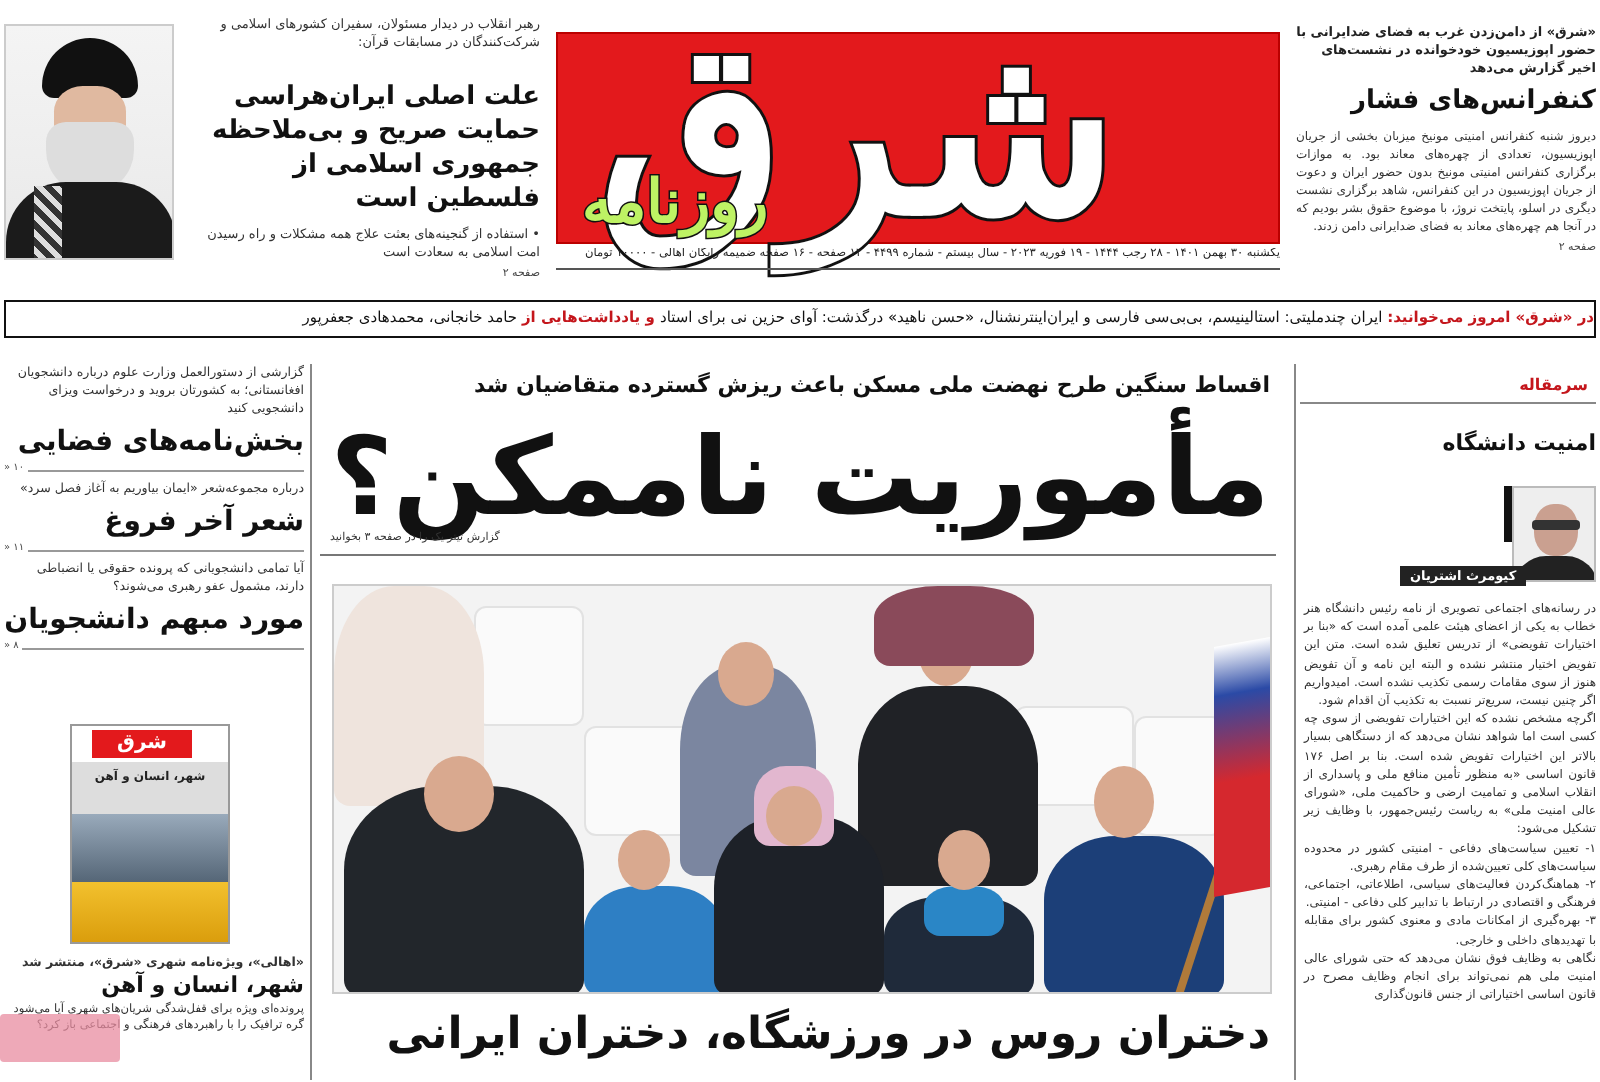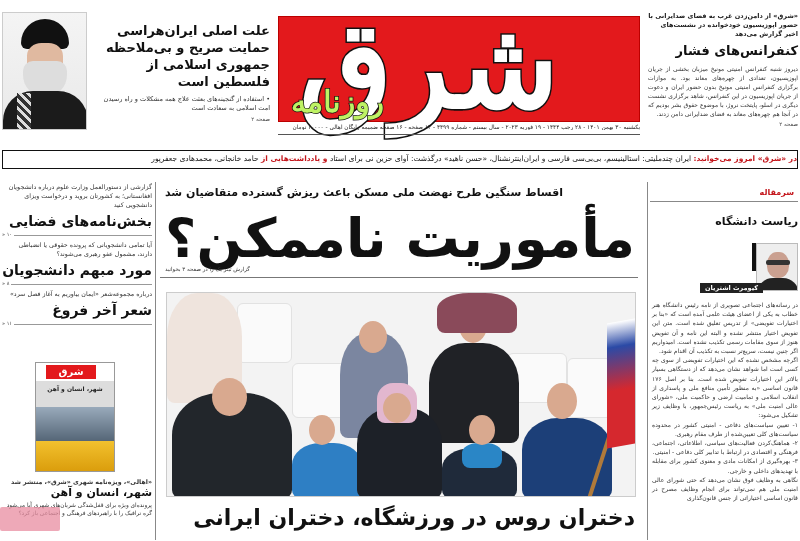--- a/index.html
+++ b/index.html
@@ -53,21 +53,21 @@
   .magazine .mag-city { position:absolute; left:0; top:44px; width:80px; height:34px; background:linear-gradient(180deg,#9ab 0%,#567 100%); }
   .magazine .mag-taxi { position:absolute; left:0; top:78px; width:80px; height:32px; background:linear-gradient(180deg,#f2c12e 0%,#d99b0a 100%); }
 
   .mag-story { left: 2px; top: 478px; width: 150px; text-align: right; }
   .ms-kicker { font-size: 6.3px; color:#333; font-weight: bold; }
   .ms-title { font-size: 11px; font-weight: bold; margin: 1px 0 2px; }
   .ms-body { font-size: 5.8px; line-height: 8px; color:#333; }
   .watermark { left: 0; top: 507px; width: 60px; height: 24px; background: rgba(232,140,160,0.75); border-radius: 2px; }
 
   
-  .center-kicker { left: 165px; top: 186px; width: 470px; font-size: 11px; font-weight: bold; text-align: left; }
+  .center-kicker { left: 165px; top: 186px; width: 470px; font-size: 11px; font-weight: bold; text-align: right; }
   .center-headline { left: 165px; top: 200px; width: 470px; font-size: 54px; font-weight: bold; line-height: 78px; text-align: center; letter-spacing: -1px; }
   .center-ref { left: 165px; top: 266px; font-size: 5.5px; color:#333; direction: rtl; }
   .center-rule { left: 160px; top: 277px; width: 478px; height: 1px; background:#777; }
 
   .photo { left: 166px; top: 292px; width: 470px; height: 205px; background:#f3f3f3; border: 1px solid #ccc; overflow: hidden; }
   .seat { position:absolute; background:#fafafa; border:1px solid #e2e2e2; border-radius: 6px; }
   .person { position:absolute; border-radius: 40% 40% 8px 8px; }
   .head { position:absolute; border-radius: 50%; background:#d9a98f; }
   .flag { position:absolute; left: 440px; top: 28px; width: 28px; height: 125px; background: linear-gradient(180deg,#fff 0 0%, #2b4aa6 20%, #d5282e 55%, #d5282e 100%); transform: skewY(-10deg); }
   .pole { position:absolute; left: 430px; top: 140px; width: 4px; height: 70px; background:#b07a3a; transform: rotate(18deg); }
@@ -94,20 +94,21 @@
 
 <div class="abs leader-photo">
   <div class="turban"></div>
   <div class="face"></div>
   <div class="beard"></div>
   <div class="robe"></div>
   <div class="scarf"></div>
 </div>
 
 <div class="abs lead-story">
+  <div class="lead-kicker">رهبر انقلاب در دیدار مسئولان، سفیران کشورهای اسلامی و شرکت‌کنندگان در مسابقات قرآن:</div>
   <div class="lead-title">علت اصلی ایران‌هراسی حمایت صریح و بی‌ملاحظه جمهوری اسلامی از فلسطین است</div>
   <div class="lead-sub">• استفاده از گنجینه‌های بعثت علاج همه مشکلات و راه رسیدن امت اسلامی به سعادت است</div>
   <div class="lead-page">صفحه ۲</div>
 </div>
 
 <div class="abs logo-box">
   <div class="logo-word">شرق</div>
   <div class="logo-sub">روزنامه</div>
 </div>
 <div class="abs dateline">یکشنبه ۳۰ بهمن ۱۴۰۱ - ۲۸ رجب ۱۴۴۴ - ۱۹ فوریه ۲۰۲۳ - سال بیستم - شماره ۴۴۹۹ - ۱۲ صفحه - ۱۶ صفحه ضمیمه رایگان اهالی - ۱۰۰۰۰ تومان</div>
@@ -126,31 +127,31 @@
 
 <div class="abs left-col">
   <div>
     <div class="lc-kicker">گزارشی از دستورالعمل وزارت علوم درباره دانشجویان افغانستانی؛ به کشورتان بروید و درخواست ویزای دانشجویی کنید</div>
     <div class="lc-title">بخش‌نامه‌های فضایی</div>
     <div class="lc-rule">
         <span>۱۰ «</span>
       </div>
   </div>
   <div>
+    <div class="lc-kicker">درباره مجموعه‌شعر «ایمان بیاوریم به آغاز فصل سرد»</div>
+    <div class="lc-title">شعر آخر فروغ</div>
+    <div class="lc-rule">
+        <span>۱۱ «</span>
+      </div>
+  </div>
+  <div>
     <div class="lc-kicker">آیا تمامی دانشجویانی که پرونده حقوقی یا انضباطی دارند، مشمول عفو رهبری می‌شوند؟</div>
     <div class="lc-title">مورد مبهم دانشجویان</div>
     <div class="lc-rule">
         <span>۸ «</span>
-      </div>
-  </div>
-  <div>
-    <div class="lc-kicker">درباره مجموعه‌شعر «ایمان بیاوریم به آغاز فصل سرد»</div>
-    <div class="lc-title">شعر آخر فروغ</div>
-    <div class="lc-rule">
-        <span>۱۱ «</span>
       </div>
   </div>
 </div>
 <div class="abs col-divider-l"></div>
 
 <div class="abs magazine">
   <div class="mag-head">
     <div class="mag-logo">شرق</div>
   </div>
   <div class="mag-title">شهر، انسان و آهن</div>
@@ -199,21 +200,21 @@
   <div class="pole"></div>
   <div class="flag"></div>
 </div>
 <div class="abs photo-credit"></div>
 
 <div class="abs photo-caption">دختران روس در ورزشگاه، دختران ایرانی پشت در</div>
 
 <div class="abs col-divider-r"></div>
 <div class="abs editorial-tag">سرمقاله</div>
 <div class="abs editorial-rule"></div>
-<div class="abs editorial-title">ریاست دانشگاه</div>
+<div class="abs editorial-title">امنیت دانشگاه</div>
 <div class="abs author-bar"></div>
 <div class="abs author-photo">
   <div class="ah"></div>
   <div class="ag"></div>
   <div class="ab"></div>
 </div>
 <div class="abs author-name">کیومرث اشتریان</div>
 <div class="abs editorial-body">
   <p>در رسانه‌های اجتماعی تصویری از نامه رئیس دانشگاه هنر خطاب به یکی از اعضای هیئت علمی آمده است که «بنا بر اختیارات تفویضی» از تدریس تعلیق شده است. متن این تفویض اختیار منتشر نشده و البته این نامه و آن تفویض هنوز از سوی مقامات رسمی تکذیب نشده است. امیدواریم اگر چنین نیست، سریع‌تر نسبت به تکذیب آن اقدام شود.</p>
   <p>اگرچه مشخص نشده که این اختیارات تفویضی از سوی چه کسی است اما شواهد نشان می‌دهد که از دستگاهی بسیار بالاتر این اختیارات تفویض شده است. بنا بر اصل ۱۷۶ قانون اساسی «به منظور تأمین منافع ملی و پاسداری از انقلاب اسلامی و تمامیت ارضی و حاکمیت ملی، «شورای عالی امنیت ملی» به ریاست رئیس‌جمهور، با وظایف زیر تشکیل می‌شود:</p>

